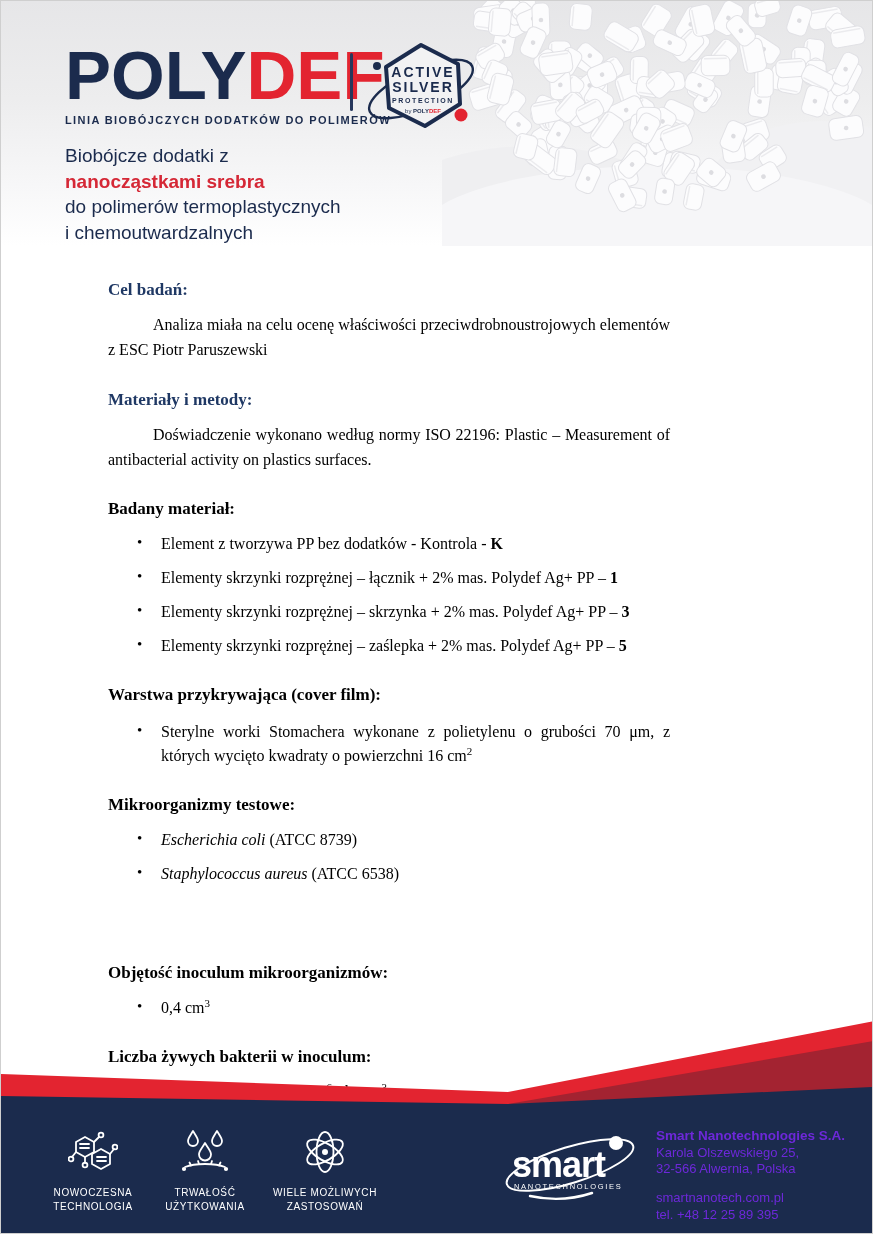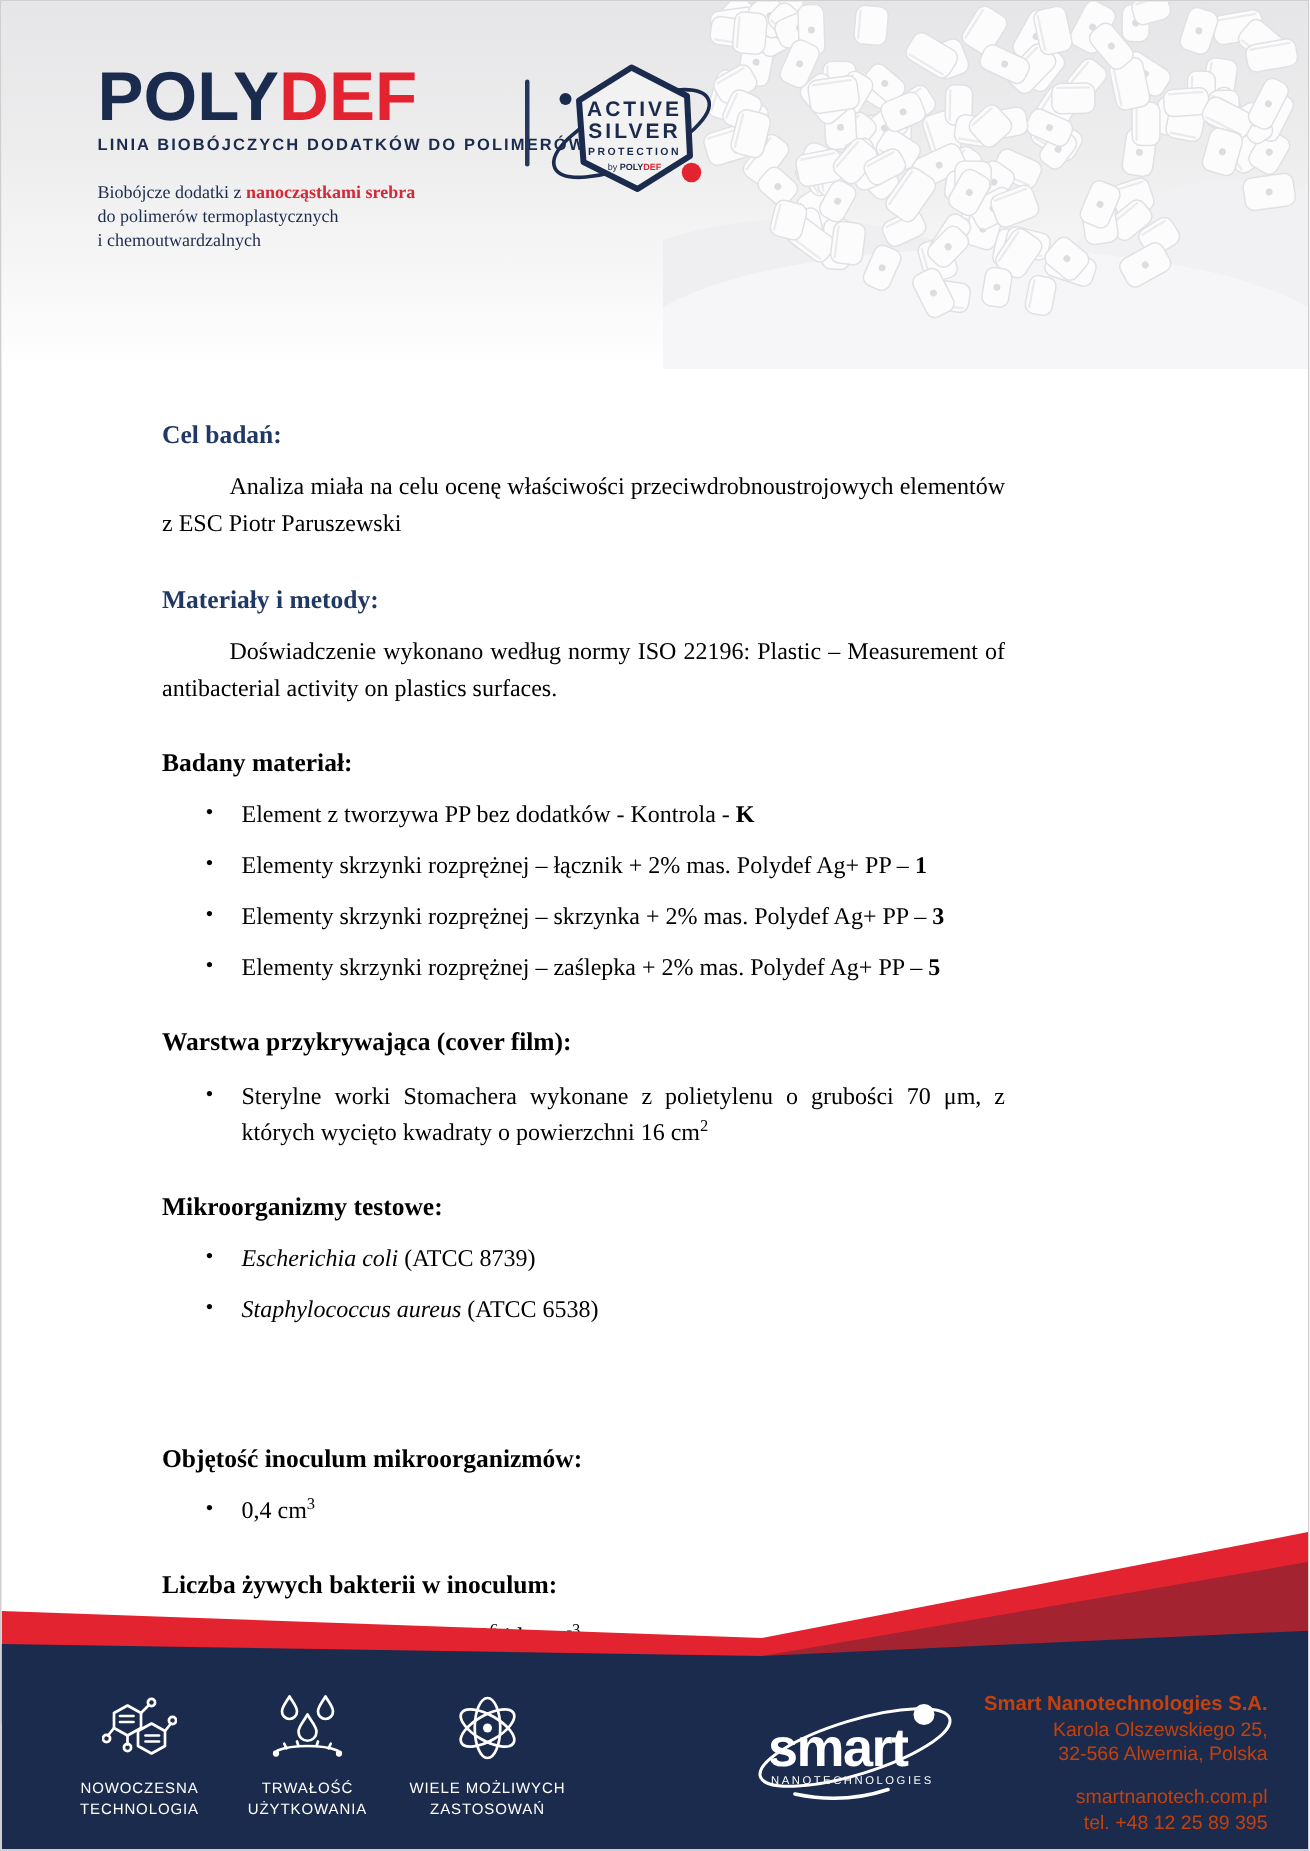--- a/index.html
+++ b/index.html
@@ -9,24 +9,24 @@
     border:1px solid #cfcfcf;
     font-family:"Liberation Serif", serif;color:#000;
   }
   
   .header{
     position:absolute;left:0;top:0;width:100%;height:245px;
     background:linear-gradient(180deg,#e6e6e8 0%,#ededee 40%,#f7f7f8 75%,#ffffff 100%);
   }
   .pellets{position:absolute;right:0;top:0;width:430px;height:245px;}
   .logo-block{position:absolute;left:64px;top:40px;width:300px;}
-  .logo{font-family:"Liberation Sans",sans-serif;font-weight:bold;font-size:46px;line-height:1;letter-spacing:0px;color:#1b2b4d;}
+  .logo{font-family:"Liberation Sans",sans-serif;font-weight:bold;font-size:69px;line-height:1;letter-spacing:0px;color:#1b2b4d;}
   .logo .def{color:#e32430;}
   .logo-sub{font-family:"Liberation Sans",sans-serif;font-weight:bold;font-size:11px;letter-spacing:1.4px;color:#1b2b4d;margin-top:4px;white-space:nowrap;}
-  .tagline{margin-top:17px;font-family:Liberation Serif, serif;font-size:12px;line-height:1.35;color:#1b2b4d;font-weight:500;}
+  .tagline{margin-top:17px;font-family:Liberation Sans, sans-serif;font-size:19px;line-height:1.35;color:#1b2b4d;font-weight:500;}
   .tagline .hl{color:#d52836;font-weight:bold;}
   .divider{position:absolute;left:349px;top:52px;width:3px;height:58px;background:#27375c;border-radius:2px;}
   .badge{position:absolute;left:362px;top:32px;}
   
   .doc{position:absolute;left:107px;top:278px;width:562px;font-size:16px;}
   .doc-section h2{font-size:17px;margin:26px 0 12px;font-weight:bold;line-height:1.3;}
   .doc-section:first-child h2{margin-top:0;}
   .doc-section h2.navy{color:#1f3864;}
   .doc-section h2.black{color:#000;}
   .doc-section.gap-top{margin-top:76px;}
@@ -38,21 +38,21 @@
   .doc sup{font-size:11px;line-height:0;}
   
   .footer{position:absolute;left:0;bottom:0;width:873px;height:224px;}
   .wave{position:absolute;left:0;top:0;width:873px;height:224px;}
   .features{position:absolute;left:36px;top:116px;display:flex;color:#fff;justify-content:flex-end;}
   .feature{width:112px;text-align:center;}
   .feature:last-child{width:128px;}
   .feature .ficon{height:52px;display:flex;align-items:flex-end;justify-content:center;}
   .feature .flabel{margin-top:9px;font-family:"Liberation Sans",sans-serif;font-size:10px;letter-spacing:0.6px;line-height:1.35;font-weight:500;}
   .brand{position:absolute;left:503px;top:124px;}
-  .company{position:absolute;left:655px;top:118px;color:#c2410c;font-family:"Liberation Sans",sans-serif;font-size:13px;line-height:1.3;text-align:right;}
+  .company{position:absolute;left:655px;top:118px;color:#6d28d9;font-family:"Liberation Sans",sans-serif;font-size:13px;line-height:1.3;}
   .company .cname{font-weight:bold;font-size:13.5px;}
   .company .cgap{height:12px;}
 </style>
 </head>
 <body>
 
 <div class="page">
 
   <div class="header">
     <svg class="pellets" id="pellets-svg" viewBox="0 0 430 245">

